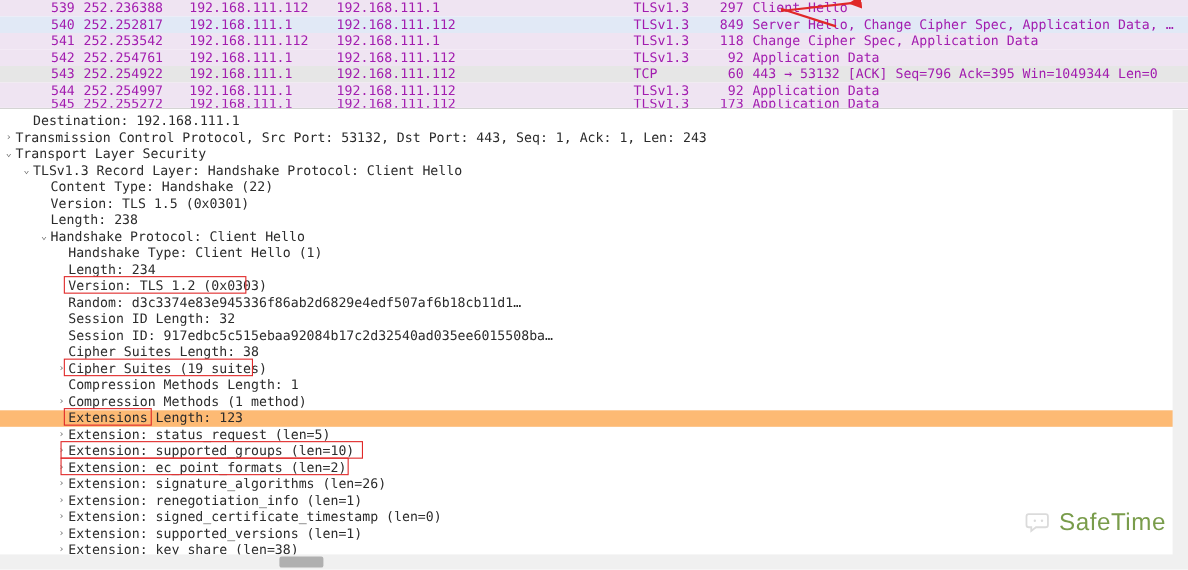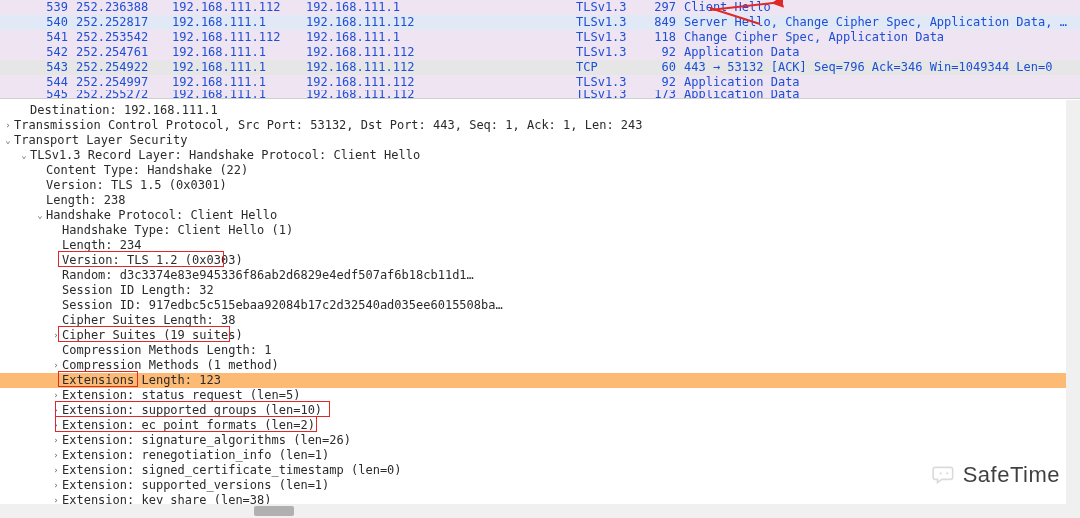--- a/index.html
+++ b/index.html
@@ -20,21 +20,21 @@
     width: 100%;
     border-bottom: 1px solid #d0d0d0;
   }
   .packet-row {
     display: flex;
     align-items: center;
     height: 15px;
     line-height: 15px;
     white-space: nowrap;
     overflow: hidden;
-    color: #1d4ed8;
+    color: #a21caf;
   }
   .packet-row.tls   { background: #efe4f2; }          
   .packet-row.tls-hello { background: #e1e9f6; }      
   .packet-row.tcp   { background: #e6e6e6; justify-content: space-between; }            
   .packet-row .col { padding-right: 8px; }
   .col-no   { width:  52px; text-align: right; padding-left: 16px; box-sizing: content-box; }
   .col-time { width:  88px; }
   .col-src  { width: 126px; }
   .col-dst  { width: 262px; }
   .col-proto{ width:  56px; }
@@ -108,21 +108,21 @@
     height: 10px;
     background: #b0b0b0;
     border-radius: 2px;
   }
 
   
   .watermark {
     position: absolute;
     right: 20px;
     bottom: 30px;
-    color: #000000;
+    color: #4d7c0f;
     opacity: 0.75;
     display: flex;
     align-items: center;
     font-family: Arial, sans-serif;
     font-size: 22px;
     letter-spacing: 0.5px;
   }
   .watermark .wm-icon {
     display: inline-flex;
     margin-right: 6px;
@@ -168,21 +168,21 @@
     <span class="col col-len">92</span>
     <span class="col col-info"><span class="clip">Application Data</span></span>
   </div>
   <div class="packet-row tcp">
     <span class="col col-no">543</span>
     <span class="col col-time">252.254922</span>
     <span class="col col-src">192.168.111.1</span>
     <span class="col col-dst">192.168.111.112</span>
     <span class="col col-proto">TCP</span>
     <span class="col col-len">60</span>
-    <span class="col col-info"><span class="clip">443 → 53132 [ACK] Seq=796 Ack=346 Win=1049344 Len=0</span></span>
+    <span class="col col-info"><span class="clip">443 → 53132 [ACK] Seq=796 Ack=395 Win=1049344 Len=0</span></span>
   </div>
   <div class="packet-row tls">
     <span class="col col-no">544</span>
     <span class="col col-time">252.254997</span>
     <span class="col col-src">192.168.111.1</span>
     <span class="col col-dst">192.168.111.112</span>
     <span class="col col-proto">TLSv1.3</span>
     <span class="col col-len">92</span>
     <span class="col col-info"><span class="clip">Application Data</span></span>
   </div>

